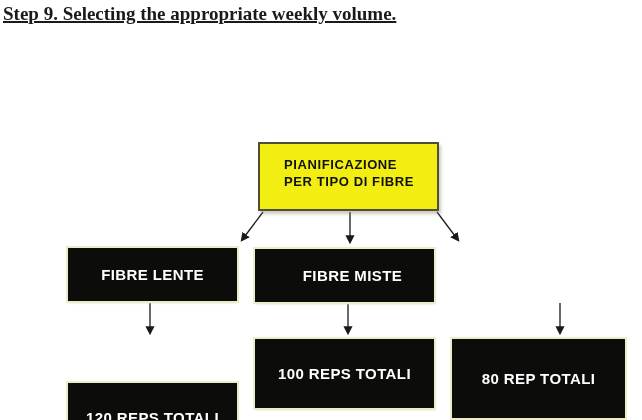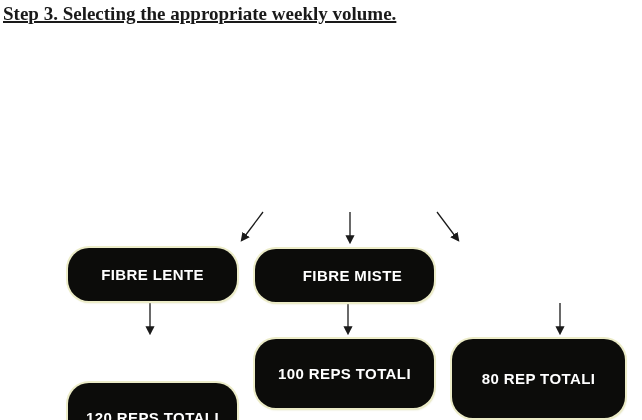--- a/index.html
+++ b/index.html
@@ -60,54 +60,57 @@
     color: #ffffff;
     font-size: 15px;
     font-weight: bold;
     letter-spacing: 0.4px;
     display: flex;
     align-items: center;
     justify-content: center;
     text-align: center;
     box-shadow: 0 0 0 2px #ececc8, 1px 2px 2px #dedebc;
     white-space: nowrap;
-    border-radius: 21px;
   }
   
   .node.m1 { left: 68px;  top: 248px; width: 169px; height: 53px; }
   .node.m2 { left: 255px; top: 249px; width: 179px; height: 53px; padding-left: 16px; }
   .node.m3 { left: 452px; top: 248px; width: 173px; height: 53px; }
   
   .node.t1 { left: 68px;  top: 339px; width: 169px; height: 69px; margin-top: 44px; }
   .node.t2 { left: 255px; top: 339px; width: 179px; height: 69px; }
   .node.t3 { left: 452px; top: 339px; width: 173px; height: 79px; }
 </style>
 </head>
 <body>
 
 <div class="page">
 
-  <h1 class="title">Step 3. Selecting the appropriate weekly volume.</h1>
+  <h1 class="title">Step 9. Selecting the appropriate weekly volume.</h1>
 
   <svg class="connectors" viewBox="0 0 642 420" xmlns="http://www.w3.org/2000/svg">
     <defs>
       <marker id="ah" viewBox="0 0 8 8" refX="6" refY="4" markerWidth="7" markerHeight="7" orient="auto-start-reverse">
         <path d="M0,0 L8,4 L0,8 z" fill="#1a1a1a"></path>
       </marker>
     </defs>
     <g stroke="#1a1a1a" stroke-width="1.3">
       <line x1="263" y1="212" x2="242" y2="240" marker-end="url(#ah)"></line>
       <line x1="350" y1="212" x2="350" y2="242" marker-end="url(#ah)"></line>
       <line x1="437" y1="212" x2="458" y2="240" marker-end="url(#ah)"></line>
       <line x1="150" y1="303" x2="150" y2="333" marker-end="url(#ah)"></line>
       <line x1="348" y1="304" x2="348" y2="333" marker-end="url(#ah)"></line>
       <line x1="560" y1="303" x2="560" y2="333" marker-end="url(#ah)"></line>
     </g>
   </svg>
 
+  <div class="node root">
+    <div>PIANIFICAZIONE</div>
+    <div>PER TIPO DI FIBRE</div>
+  </div>
 
   <div class="node black m1">FIBRE LENTE</div>
   <div class="node black m2">FIBRE MISTE</div>
 
   <div class="node black t1">120 REPS TOTALI</div>
   <div class="node black t2">100 REPS TOTALI</div>
   <div class="node black t3">80 REP TOTALI</div>
 
 </div>
 

